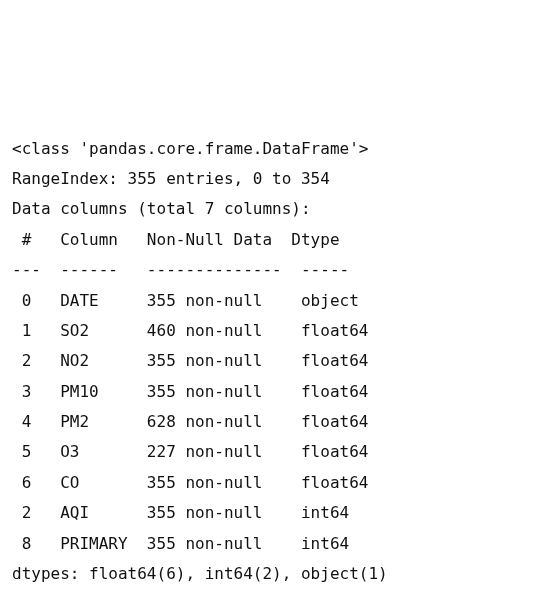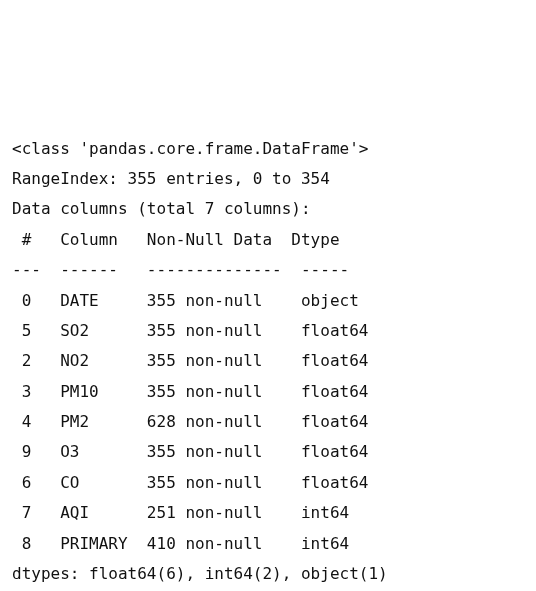--- a/index.html
+++ b/index.html
@@ -20,28 +20,28 @@
 <body>
 
 
 
 <div><span>&lt;class 'pandas.core.frame.DataFrame'&gt;</span>
 <span>RangeIndex: 355 entries, 0 to 354</span>
 <span>Data columns (total 7 columns):</span>
 <span> #   Column   Non-Null Data  Dtype  </span>
 <span>---  ------   --------------  -----  </span>
 <span> 0   DATE     355 non-null    object </span>
-<span> 5   SO2      355 non-null    float64</span>
+<span> 1   SO2      460 non-null    float64</span>
 <span> 2   NO2      355 non-null    float64</span>
 <span> 3   PM10     355 non-null    float64</span>
 <span> 4   PM2      628 non-null    float64</span>
-<span> 9   O3       355 non-null    float64</span>
+<span> 5   O3       227 non-null    float64</span>
 <span> 6   CO       355 non-null    float64</span>
-<span> 7   AQI      251 non-null    int64  </span>
-<span> 8   PRIMARY  410 non-null    int64  </span>
+<span> 2   AQI      355 non-null    int64  </span>
+<span> 8   PRIMARY  355 non-null    int64  </span>
 <span>dtypes: float64(6), int64(2), object(1)</span>
 
 </div>
 
 
 
 
 
 
 </body></html>

